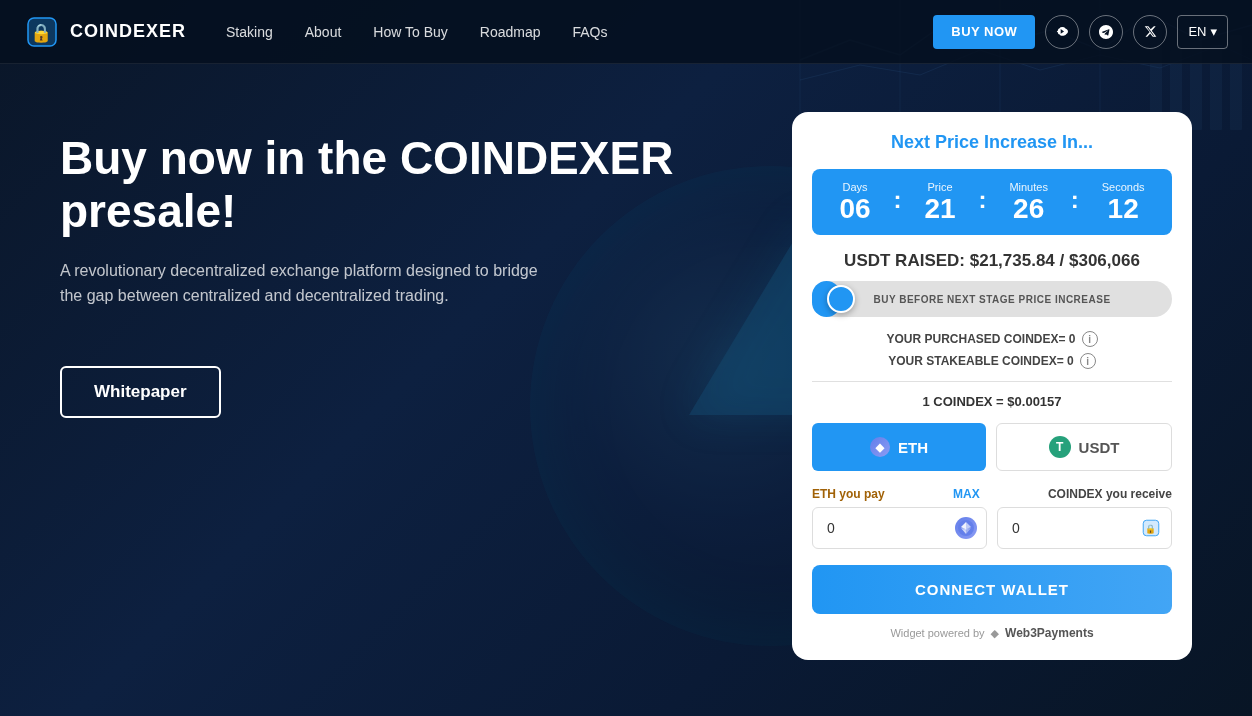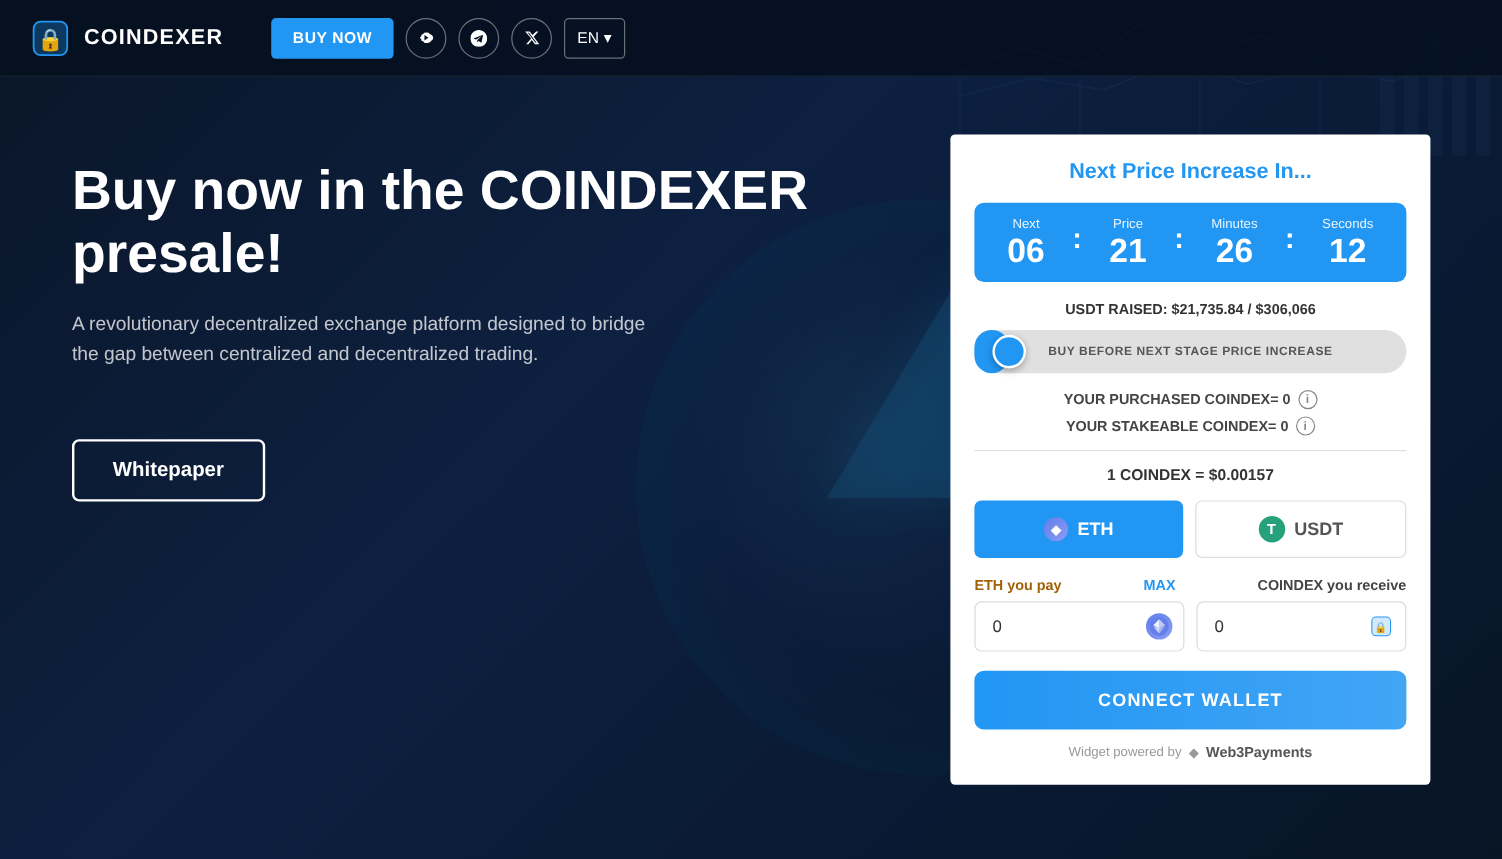--- a/index.html
+++ b/index.html
@@ -187,21 +187,21 @@
       font-size: 17px;
       font-weight: 600;
       cursor: pointer;
       margin-top: 21px;
     }
 
     
     .widget {
       width: 400px;
       background: white;
-      border-radius: 4px;
+      border-radius: 16px;
       padding: 20px;
       flex-shrink: 0;
     }
 
     .widget-title {
       text-align: center;
       color: #2196f3;
       font-size: 18px;
       font-weight: 700;
       margin-bottom: 16px;
@@ -239,21 +239,21 @@
       color: white;
       font-size: 24px;
       font-weight: 700;
       align-self: center;
       padding-bottom: 4px;
     }
 
     
     .usdt-raised {
       text-align: center;
-      font-size: 12px;
+      font-size: 17px;
       font-weight: 700;
       color: #333;
       margin-bottom: 10px;
     }
 
     .progress-bar-container {
       background: #e0e0e0;
       border-radius: 20px;
       height: 36px;
       position: relative;
@@ -521,20 +521,27 @@
 
 <nav class="navbar">
   <div class="logo-area">
     <svg class="logo-icon" viewBox="0 0 36 36">
       <rect x="4" y="4" width="28" height="28" rx="6" fill="rgba(33,150,243,0.3)" stroke="#2196f3" stroke-width="1.5"></rect>
       <text x="18" y="25" text-anchor="middle" font-size="18" fill="white">🔒</text>
     </svg>
     <span class="logo-text">COINDEXER</span>
   </div>
 
+  <div class="nav-links">
+    <a class="nav-link">Staking</a>
+    <a class="nav-link">About</a>
+    <a class="nav-link">How To Buy</a>
+    <a class="nav-link">Roadmap</a>
+    <a class="nav-link">FAQs</a>
+  </div>
 
   <div class="nav-right">
     <button class="btn-buy-now">BUY NOW</button>
     <div class="social-btn">
       <svg width="14" height="14" viewBox="0 0 24 24" fill="white">
           <path d="M19.59 6.69a4.83 4.83 0 01-3.77-2.75 12.64 12.64 0 00-3.2-.54 12.27 12.27 0 00-3.17.54A4.8 4.8 0 015.67 6.69 4.77 4.77 0 013 11a4.77 4.77 0 012.67 4.31 4.8 4.8 0 013.78 2.75 12.27 12.27 0 003.17.54 12.64 12.64 0 003.2-.54 4.83 4.83 0 003.77-2.75A4.77 4.77 0 0022.25 11a4.77 4.77 0 00-2.66-4.31z"></path>
           <polygon points="9.75 15.02 15.5 11 9.75 6.98 9.75 15.02" fill="#0a1628"></polygon>
         </svg>
     </div>
     <div class="social-btn">
@@ -561,21 +568,21 @@
     <p class="hero-subtitle">A revolutionary decentralized exchange platform designed to bridge the gap between centralized and decentralized trading.</p>
     <button class="btn-whitepaper">Whitepaper</button>
   </div>
 
   <div class="widget">
     <div class="widget-title">Next Price Increase In...</div>
 
     
     <div class="countdown">
       <div class="countdown-item">
-        <div class="countdown-label">Next</div>
+        <div class="countdown-label">Days</div>
         <div class="countdown-value">06</div>
       </div>
       <div class="countdown-divider">:</div>
       <div class="countdown-item">
         <div class="countdown-label">Price</div>
         <div class="countdown-value">21</div>
       </div>
       <div class="countdown-divider">:</div>
       <div class="countdown-item">
         <div class="countdown-label">Minutes</div>

